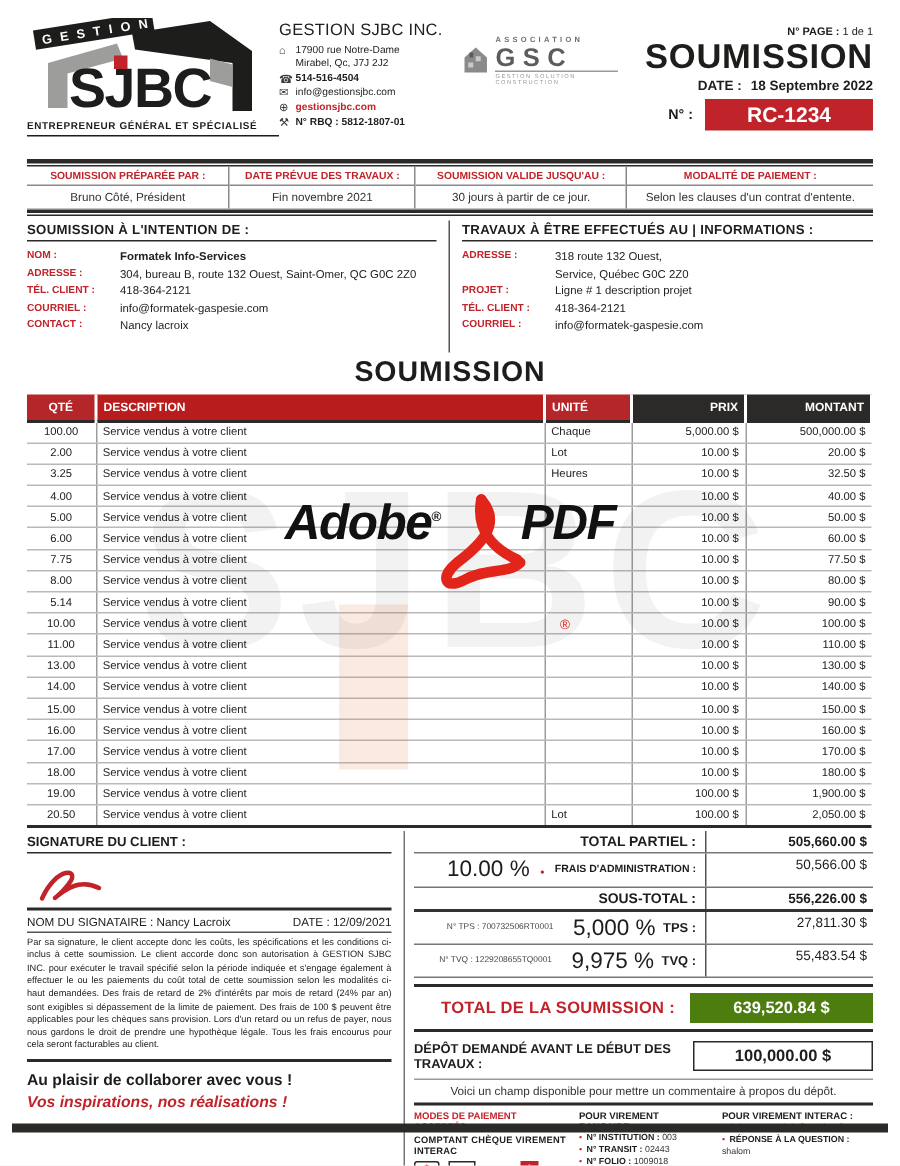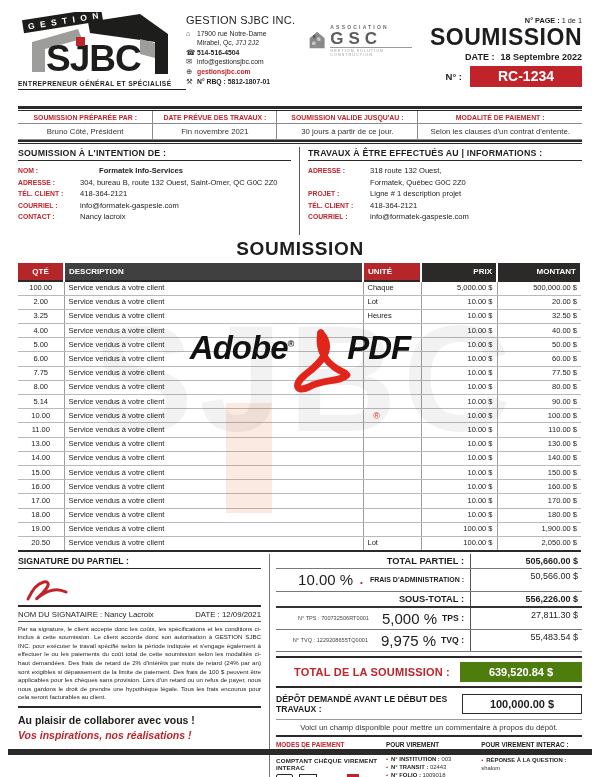--- a/index.html
+++ b/index.html
@@ -46,29 +46,29 @@
 
   
   .parties { display:flex; margin-top:3px; height:88px; }
   .party { padding-top:1px; }
   .party.left { width:50%; border-right:1.5px solid #555; padding-right:8px; }
   .party.right { width:50%; padding-left:8px; }
   .party-head { font-size:8.8px; font-weight:bold; letter-spacing:.2px; border-bottom:1.5px solid #2b2a29; padding-bottom:2px; margin-bottom:4px; }
   .prow { display:flex; font-size:7.6px; line-height:11.5px; }
   .prow .plabel { color:#c0242a; font-weight:bold; font-size:6.8px; width:62px; flex:0 0 62px; }
   .prow .pval { color:#222; }
-  .prow .pval.bold { font-weight:bold;margin-left:19px; }
+  .prow .pval.bold { font-weight:bold; }
 
   
   .doc-title { text-align:center; font-size:19px; font-weight:bold; letter-spacing:.6px; margin:3px 0 3px; }
   .items-wrap { position:relative; }
   table.items { width:100%; border-collapse:collapse; }
   table.items thead th { font-size:8px; font-weight:bold; color:#fff; padding:4px 4px; border-right:2px solid #fff; }
   th.h-qty { background:#b5262b; width:46px; text-align:center; }
-  th.h-desc { background:#404040; text-align:left; }
+  th.h-desc { background:#b91c1c; text-align:left; }
   th.h-unit { background:#b5262b; width:58px; text-align:left; }
   th.h-price { background:#2b2a29; width:76px; text-align:right; }
   th.h-amt { background:#2b2a29; width:84px; text-align:right; border-right:none; }
   table.items tbody { border-top:2.5px solid #2b2a29; border-bottom:2.5px solid #2b2a29; }
   table.items tbody td { font-size:7.5px; color:#222; height:14.2px; line-height:10px; padding:1px 4px; border-bottom:1px solid #b9b9b9; border-right:1px solid #9d9d9d; }
   table.items tbody td:last-child { border-right:none; }
   td.c-qty { text-align:center; }
   td.c-price, td.c-amt { text-align:right; }
 
   
@@ -254,21 +254,21 @@
         </div>
     </div>
     <div class="party right">
       <div class="party-head">TRAVAUX À ÊTRE EFFECTUÉS AU  |  INFORMATIONS :</div>
       <div class="prow">
           <span class="plabel">ADRESSE :</span>
           <span class="pval">318 route 132 Ouest,</span>
         </div>
       <div class="prow">
           <span class="plabel"></span>
-          <span class="pval">Formatek, Québec  G0C 2Z0</span>
+          <span class="pval">Service, Québec  G0C 2Z0</span>
         </div>
       <div class="prow">
           <span class="plabel">PROJET :</span>
           <span class="pval">Ligne # 1 description projet</span>
         </div>
       <div class="prow">
           <span class="plabel">TÉL. CLIENT :</span>
           <span class="pval">418-364-2121</span>
         </div>
       <div class="prow">
@@ -456,21 +456,21 @@
       <td class="c-price">100.00 $</td>
       <td class="c-amt">2,050.00 $</td>
     </tr>
   </tbody>
     </table>
   </div>
 
   <div class="bottom">
 
     <div class="sig-col">
-      <div class="sig-head">SIGNATURE DU PARTIEL :</div>
+      <div class="sig-head">SIGNATURE DU CLIENT :</div>
       <div class="sig-area">
         <svg class="sig-scribble" width="54" height="30" viewBox="0 0 54 30">
           <path d="M4 24 C14 2 30 4 22 14 C16 22 8 27 16 21 C24 15 32 12 42 17" fill="none" stroke="#c0242a" stroke-width="3" stroke-linecap="round"></path>
         </svg>
       </div>
       <div class="sig-name-row">
         <span><span class="lbl">NOM DU SIGNATAIRE :</span> <span>Nancy Lacroix</span></span>
         <span><span class="lbl">DATE :</span> <span>12/09/2021</span></span>
       </div>
       <div class="legal">Par sa signature, le client accepte donc les coûts, les spécifications et les conditions ci-inclus à cette soumission. Le client accorde donc son autorisation à GESTION SJBC INC. pour exécuter le travail spécifié selon la période indiquée et s'engage également à effectuer le ou les paiements du coût total de cette soumission selon les modalités ci-haut demandées. Des frais de retard de 2% d'intérêts par mois de retard (24% par an) sont exigibles si dépassement de la limite de paiement. Des frais de 100 $ peuvent être applicables pour les chèques sans provision. Lors d'un retard ou un refus de payer, nous nous gardons le droit de prendre une hypothèque légale. Tous les frais encourus pour cela seront facturables au client.</div>

